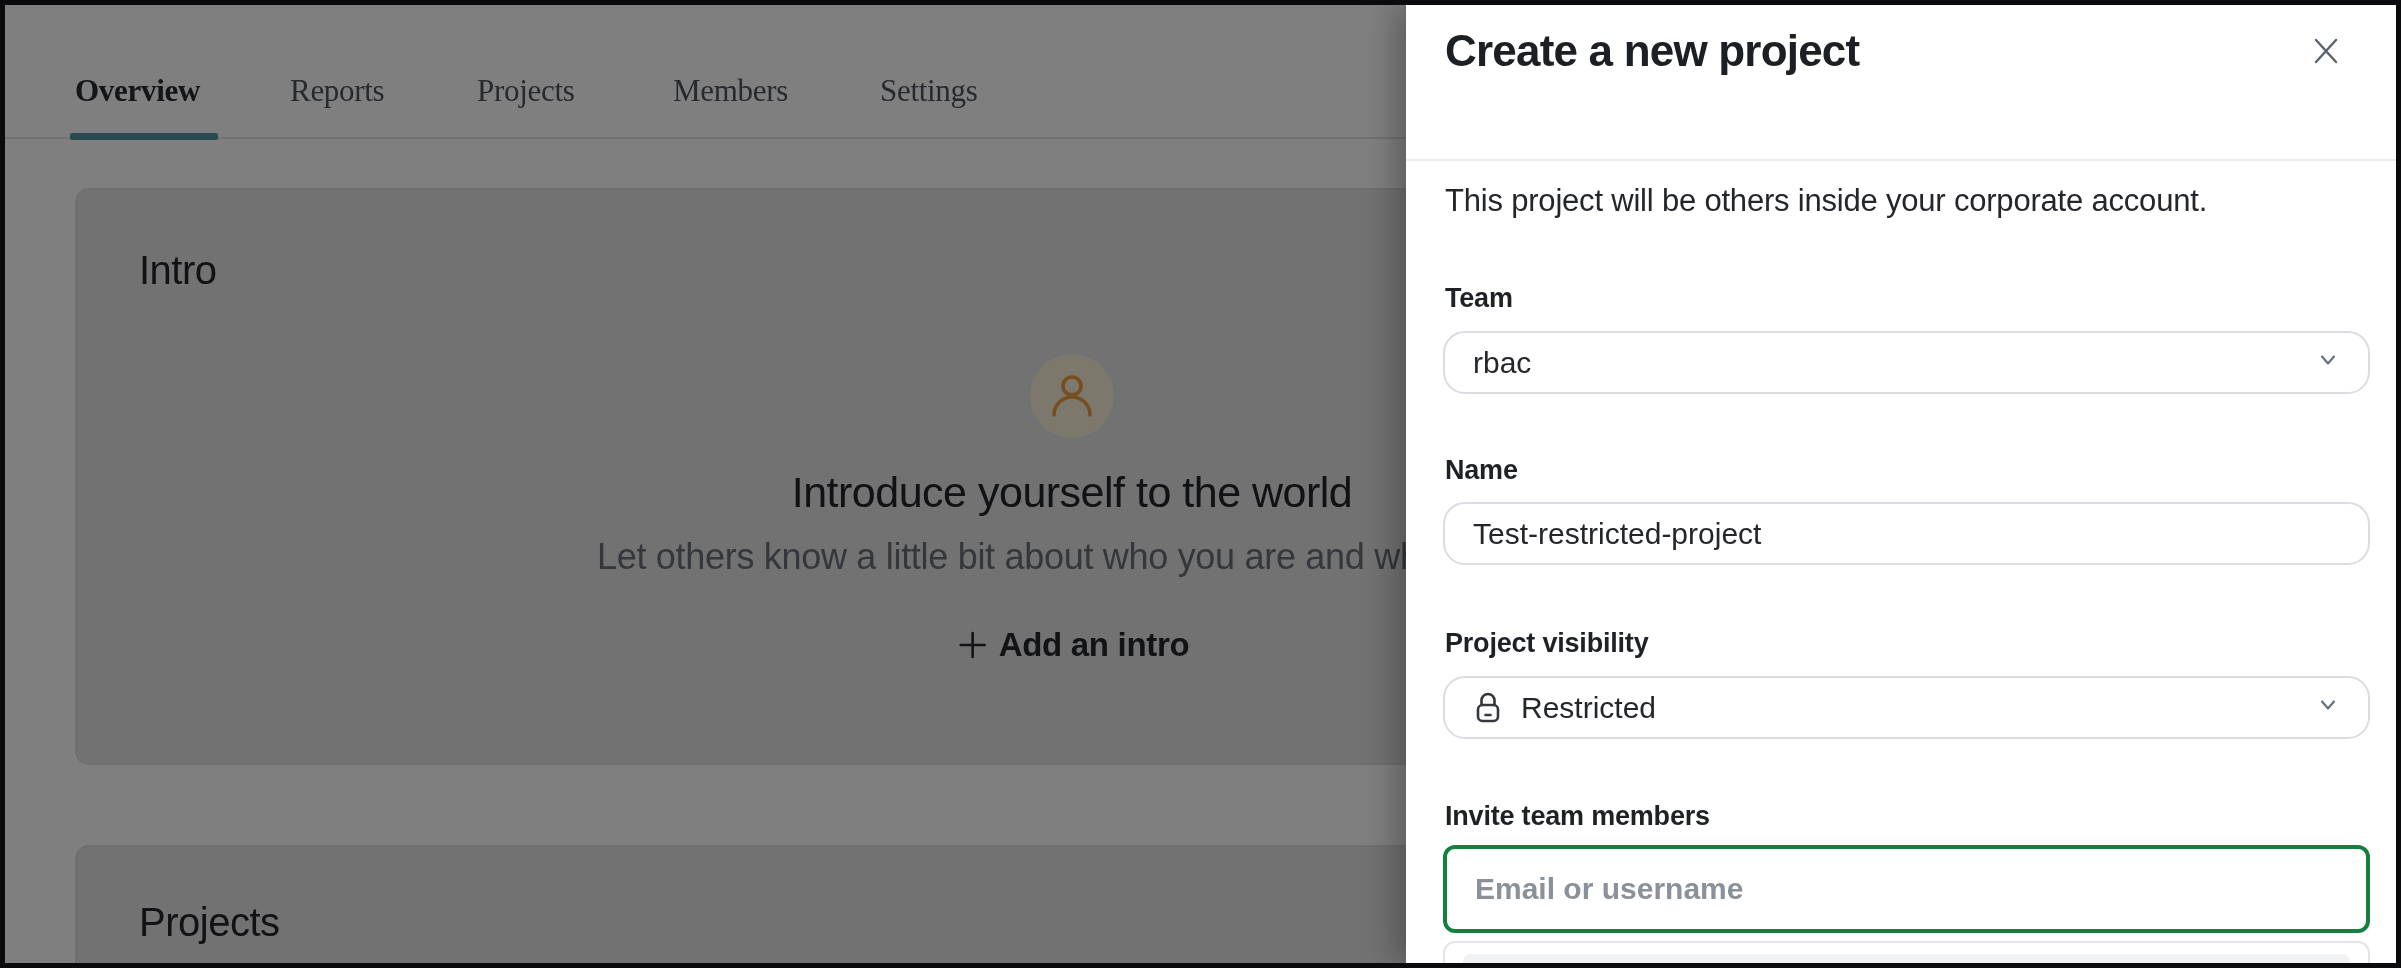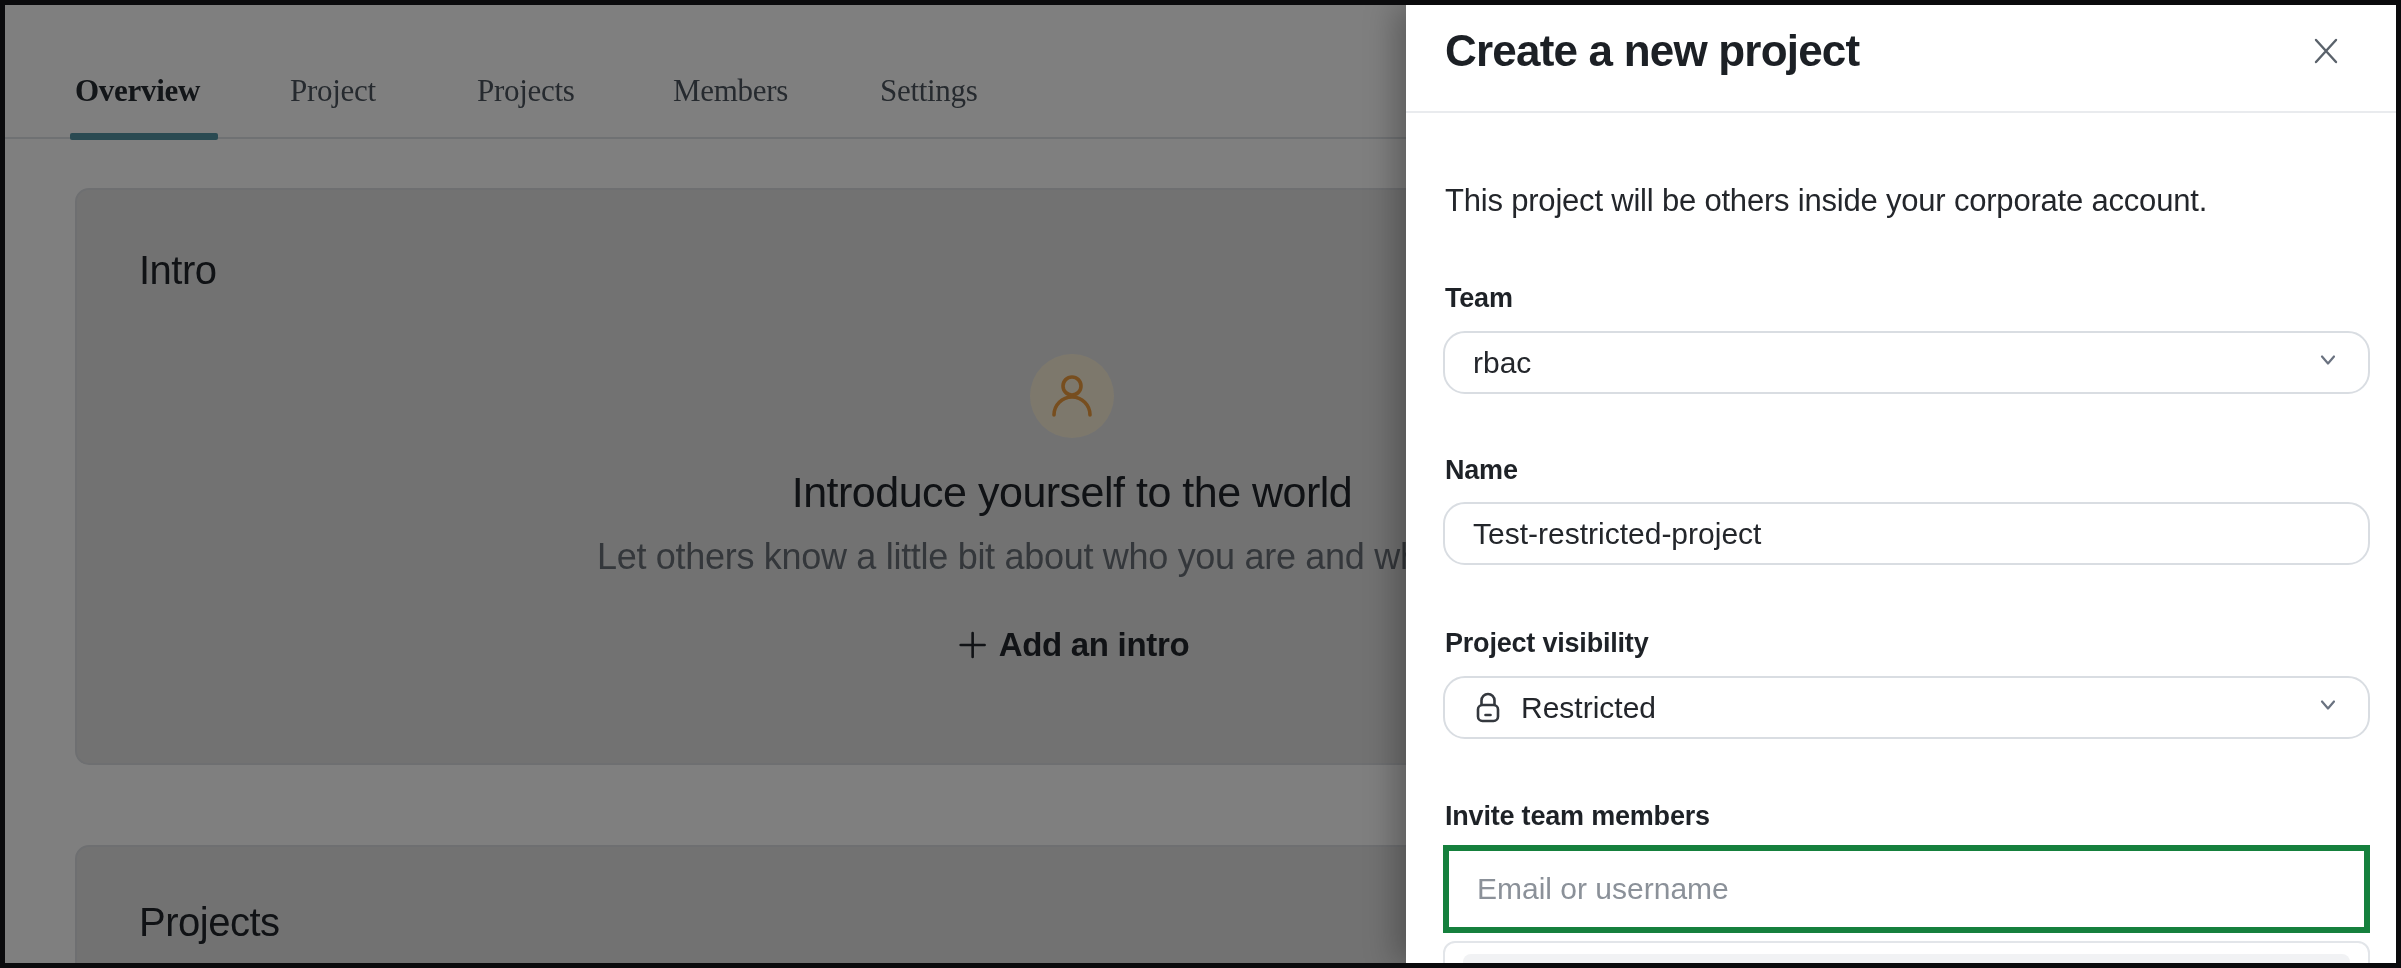--- a/index.html
+++ b/index.html
@@ -36,21 +36,21 @@
 
   
   #backdrop { position:absolute; inset:0; background:rgba(0,0,0,0.5); }
 
   
   #drawer {
     position:absolute; top:0; bottom:0; left:1401px; width:990px;
     background:#fff; box-shadow:-10px 0 30px rgba(0,0,0,0.28);
     overflow:hidden;
   }
-  .drawer-header { position:absolute; left:0; right:0; top:0; height:108px; border-bottom:2px solid #e9ebee; }
+  .drawer-header { position:absolute; left:0; right:0; top:0; height:156px; border-bottom:2px solid #e9ebee; }
   .drawer-title { position:absolute; left:39px; top:21px; font-size:44px; font-weight:700; color:#1c2025; letter-spacing:-0.8px; }
   .close-btn { position:absolute; left:896px; top:22px; width:48px; height:48px; display:flex; align-items:center; justify-content:center; cursor:pointer; }
 
   .drawer-desc { position:absolute; left:39px; top:178px; font-size:31px; color:#23262b; letter-spacing:-0.2px; }
 
   .field-label { position:absolute; left:39px; font-size:27px; font-weight:700; color:#1e2227; letter-spacing:-0.2px; }
 
   .select-box, .text-input {
     position:absolute; left:37px; width:927px; height:63px;
     border:2px solid #d9dde2; border-radius:22px; background:#fff;
@@ -58,34 +58,34 @@
     font-size:30px; color:#23262b;
     padding:0 70px 0 28px;
   }
   .select-box { cursor:pointer; }
   .select-box .chevron { position:absolute; right:24px; top:50%; transform:translateY(-50%); }
   .select-box .lock { margin-right:18px; display:flex; }
 
   input.text-input { padding-right:28px; font-family:inherit; outline:none; }
   input.text-input::placeholder { color:#8b9199; }
 
-  #invite-input { top:840px; height:88px; border:6px solid #15803d; border-radius:0; }
+  #invite-input { top:840px; height:88px; border:4px solid #15803d; border-radius:12px;font-weight:bold; }
 
   .suggest-panel { position:absolute; left:37px; top:936px; width:927px; height:80px; border:2px solid #e2e5e9; border-radius:12px; background:#fff; }
   .suggest-skeleton { position:absolute; left:18px; right:18px; top:11px; height:34px; background:#f1f2f4; border-radius:8px; }
 </style>
 </head>
 <body>
 
 <div id="screen">
 
   <div id="page">
     <div class="tabbar-line"></div>
     <div class="tab active" style="left:70px">Overview</div>
-    <div class="tab" style="left:285px">Project</div>
+    <div class="tab" style="left:285px">Reports</div>
     <div class="tab" style="left:472px">Projects</div>
     <div class="tab" style="left:668px">Members</div>
     <div class="tab" style="left:875px">Settings</div>
     <div class="tab-underline"></div>
 
     <div class="card" id="intro-card">
       <div class="card-title" style="top:58px">Intro</div>
 
       <div class="avatar-circle">
         <svg width="56" height="56" viewBox="0 0 56 56">

